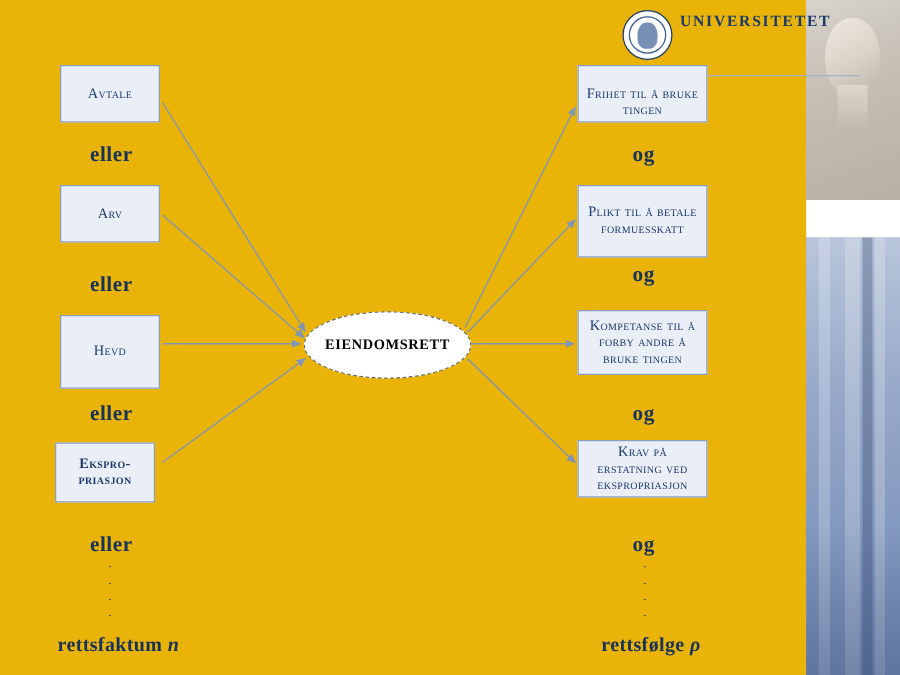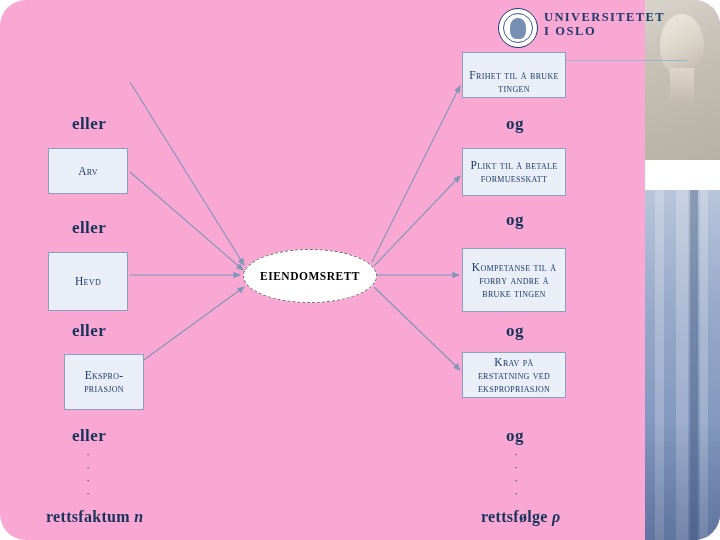--- a/index.html
+++ b/index.html
@@ -10,23 +10,22 @@
     width: 720px;
     height: 540px;
     background: #ffffff;
     font-family: "Liberation Sans", sans-serif;
     overflow: hidden;
   }
   #slide {
     position: relative;
     width: 720px;
     height: 540px;
-    background: #f9a8d4;
+    background: #eab308;
     overflow: hidden;
-    border-radius: 26px;
   }
 
   
   .photo-band {
     position: absolute;
     top: 0;
     left: 645px;
     width: 75px;
     height: 540px;
     background: linear-gradient(180deg, #c9cfdb 0%, #b9c2d4 20%, #9fb0cc 45%, #8ea3c6 70%, #7e95bf 100%);
@@ -173,26 +172,26 @@
     text-align: center;
     padding: 2px 4px;
   }
   .box.left  { width: 80px; }
   .box.right { width: 104px; }
 
   
   #box-avtale        { left: 48px;  top: 52px;  height: 46px; }
   #box-arv           { left: 48px;  top: 148px; height: 46px; }
   #box-hevd          { left: 48px;  top: 252px; height: 59px; }
-  #box-ekspropriasjon{ left: 64px;  top: 354px; height: 56px; }
+  #box-ekspropriasjon{ left: 44px;  top: 354px; height: 48px; font-weight: bold; }
 
   
   #box-frihet        { left: 462px; top: 52px;  height: 46px; align-items: flex-end; }
-  #box-plikt         { left: 462px; top: 148px; height: 48px; }
-  #box-kompetanse    { left: 462px; top: 248px; height: 64px; }
+  #box-plikt         { left: 462px; top: 148px; height: 58px; }
+  #box-kompetanse    { left: 462px; top: 248px; height: 52px; }
   #box-krav          { left: 462px; top: 352px; height: 46px; }
 
   
   .ellipse {
     position: absolute;
     left: 243px;
     top: 249px;
     width: 132px;
     height: 52px;
     border: 1px dashed #6b6b6b;
@@ -277,21 +276,20 @@
   <div class="photo-col c3"></div>
   <div class="photo-dark"></div>
   <div class="photo-band-shade"></div>
 
   <div class="uio-logo">
     <div class="uio-seal">
       <div class="uio-seal-fig"></div>
     </div>
     <div class="uio-word">
       <div class="l1">UNIVERSITETET</div>
-      <div class="l2">I OSLO</div>
     </div>
   </div>
   <div class="uio-rule"></div>
 
   <svg id="connectors" viewBox="0 0 720 540" xmlns="http://www.w3.org/2000/svg">
     <defs>
       <marker id="ah" markerWidth="7" markerHeight="7" refX="6" refY="3" orient="auto" markerUnits="strokeWidth">
         <path d="M0,0 L7,3 L0,6 z" fill="#7f96b5"></path>
       </marker>
     </defs>
@@ -302,20 +300,23 @@
       <path d="M130,275 L240,275"></path>
       <path d="M130,370 L244,287"></path>
 
       <path d="M372,262 L460,86"></path>
       <path d="M374,266 L460,176"></path>
       <path d="M377,275 L459,275"></path>
       <path d="M374,287 L460,370"></path>
     </g>
   </svg>
 
+  <div class="box left" id="box-avtale">
+    <span>Avtale</span>
+  </div>
   <div class="box left" id="box-arv">
     <span>Arv</span>
   </div>
   <div class="box left" id="box-hevd">
     <span>Hevd</span>
   </div>
   <div class="box left" id="box-ekspropriasjon">
     <span>Ekspro-priasjon</span>
   </div>
 

